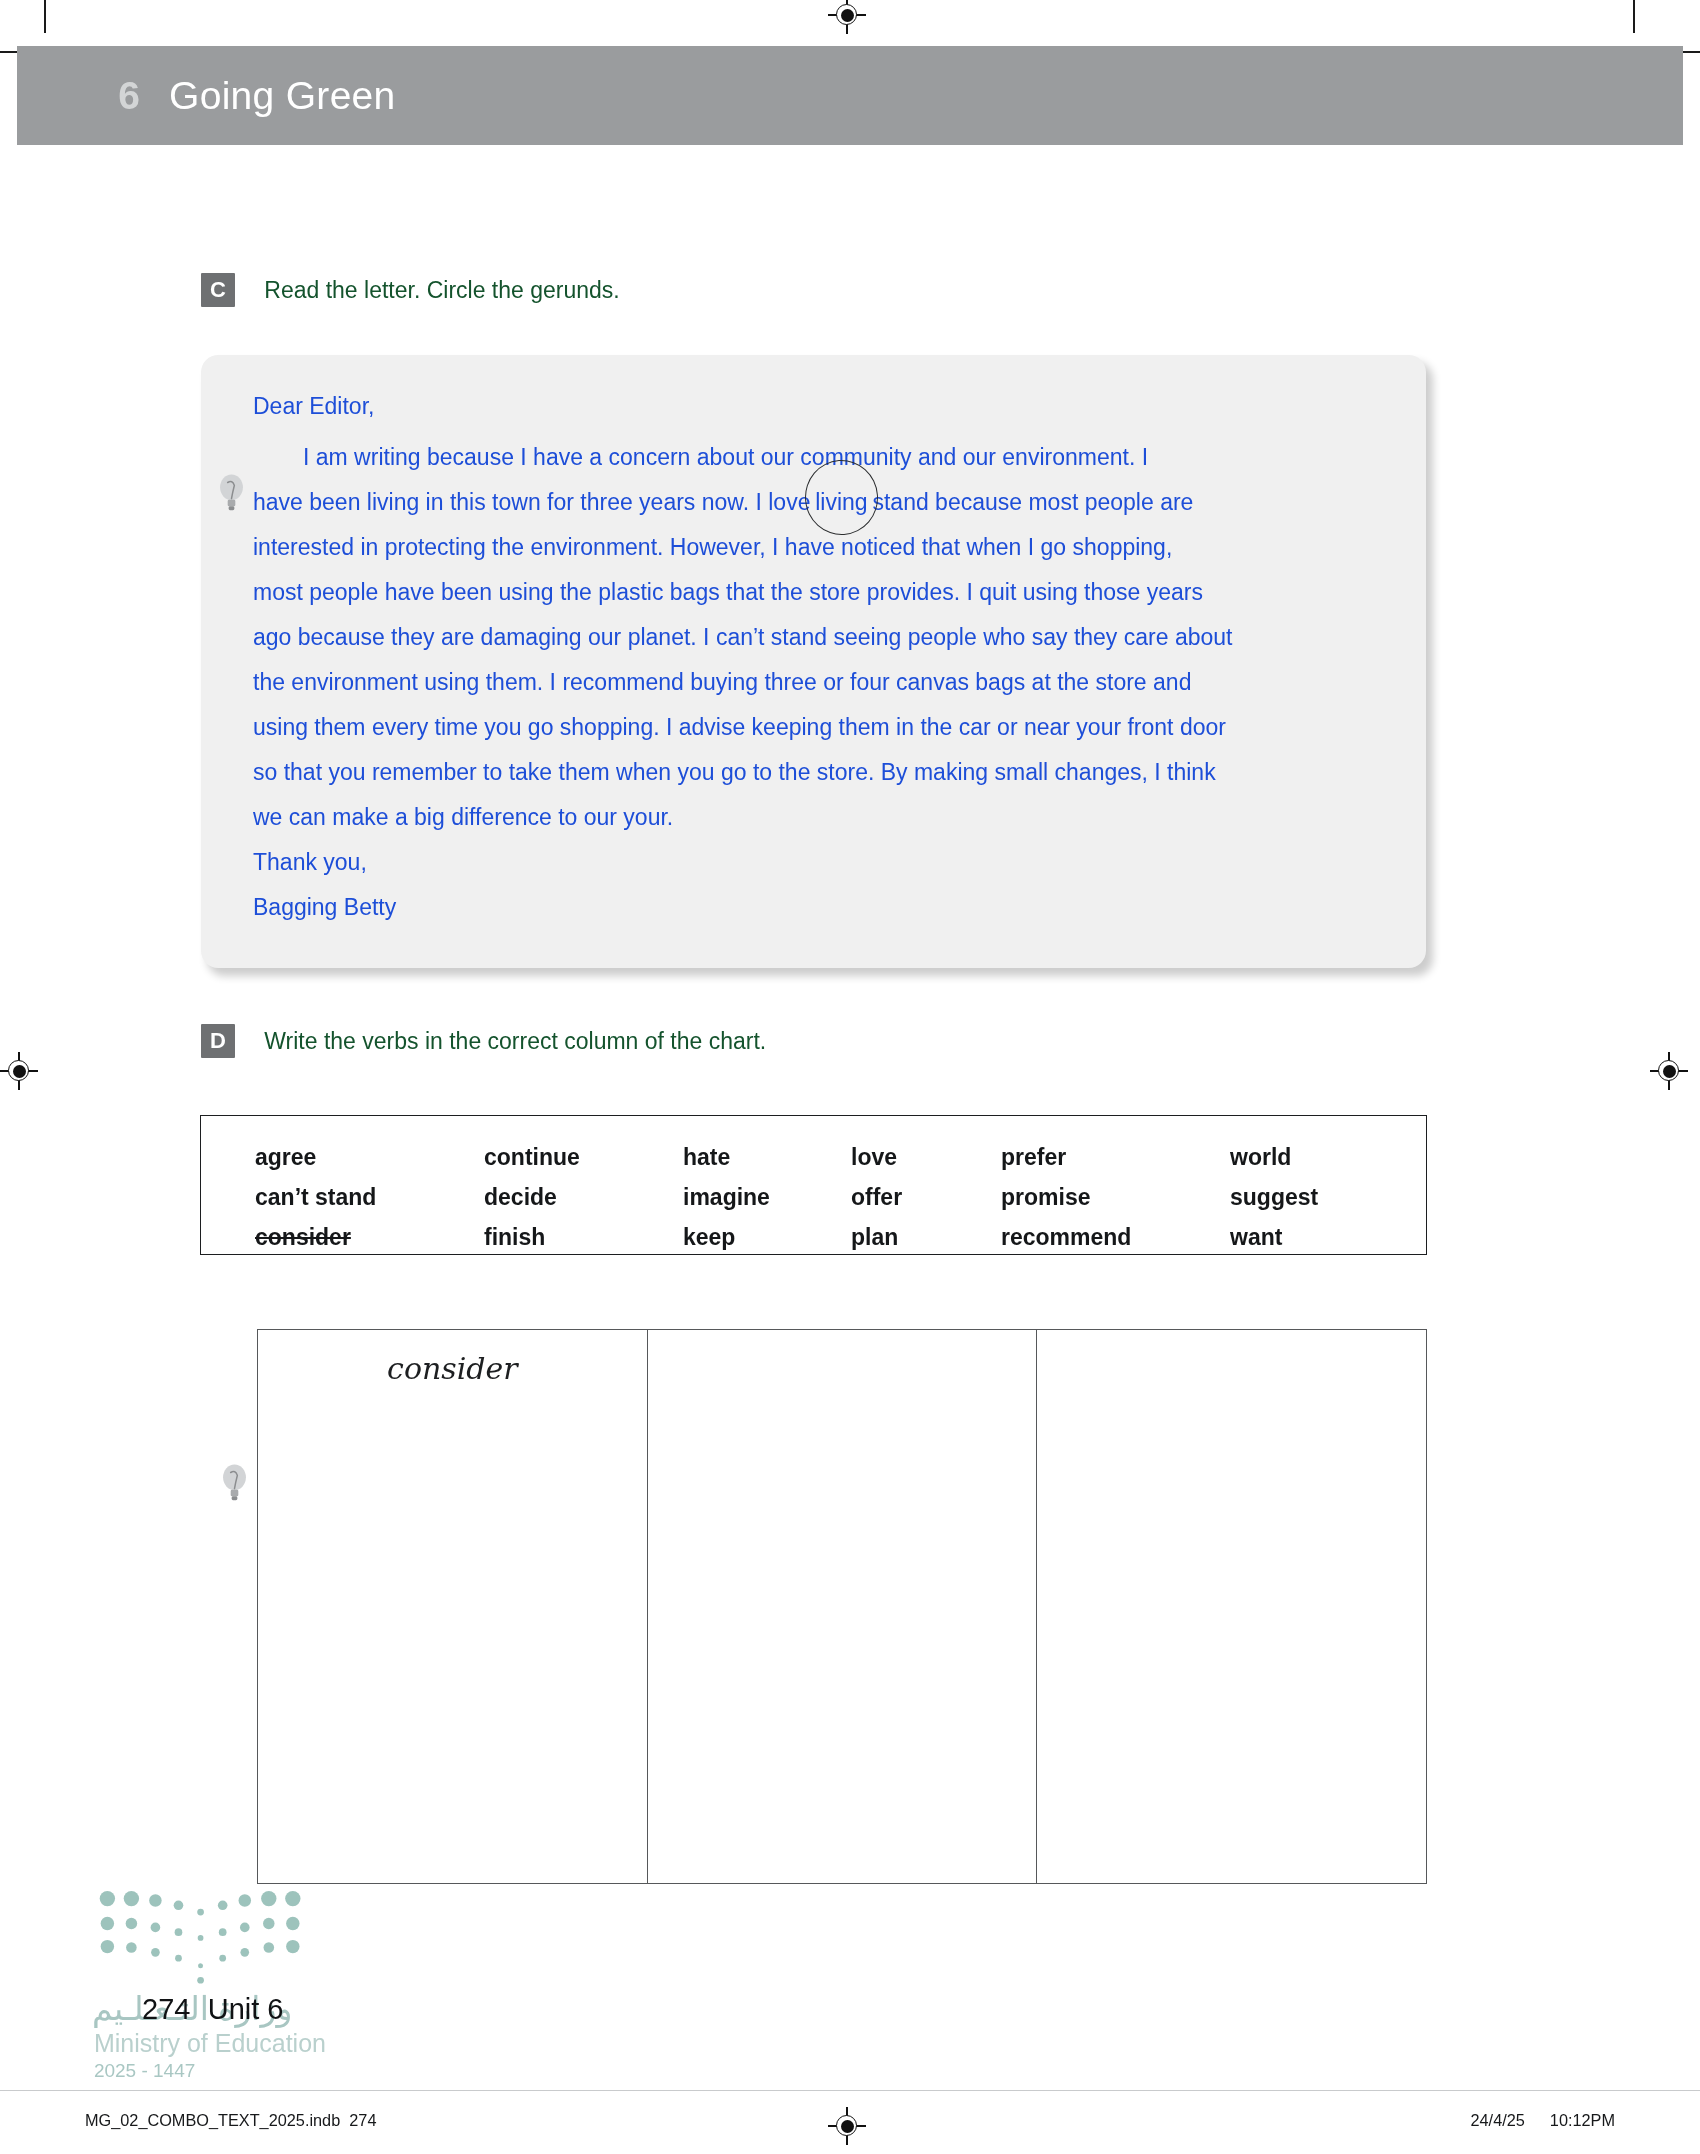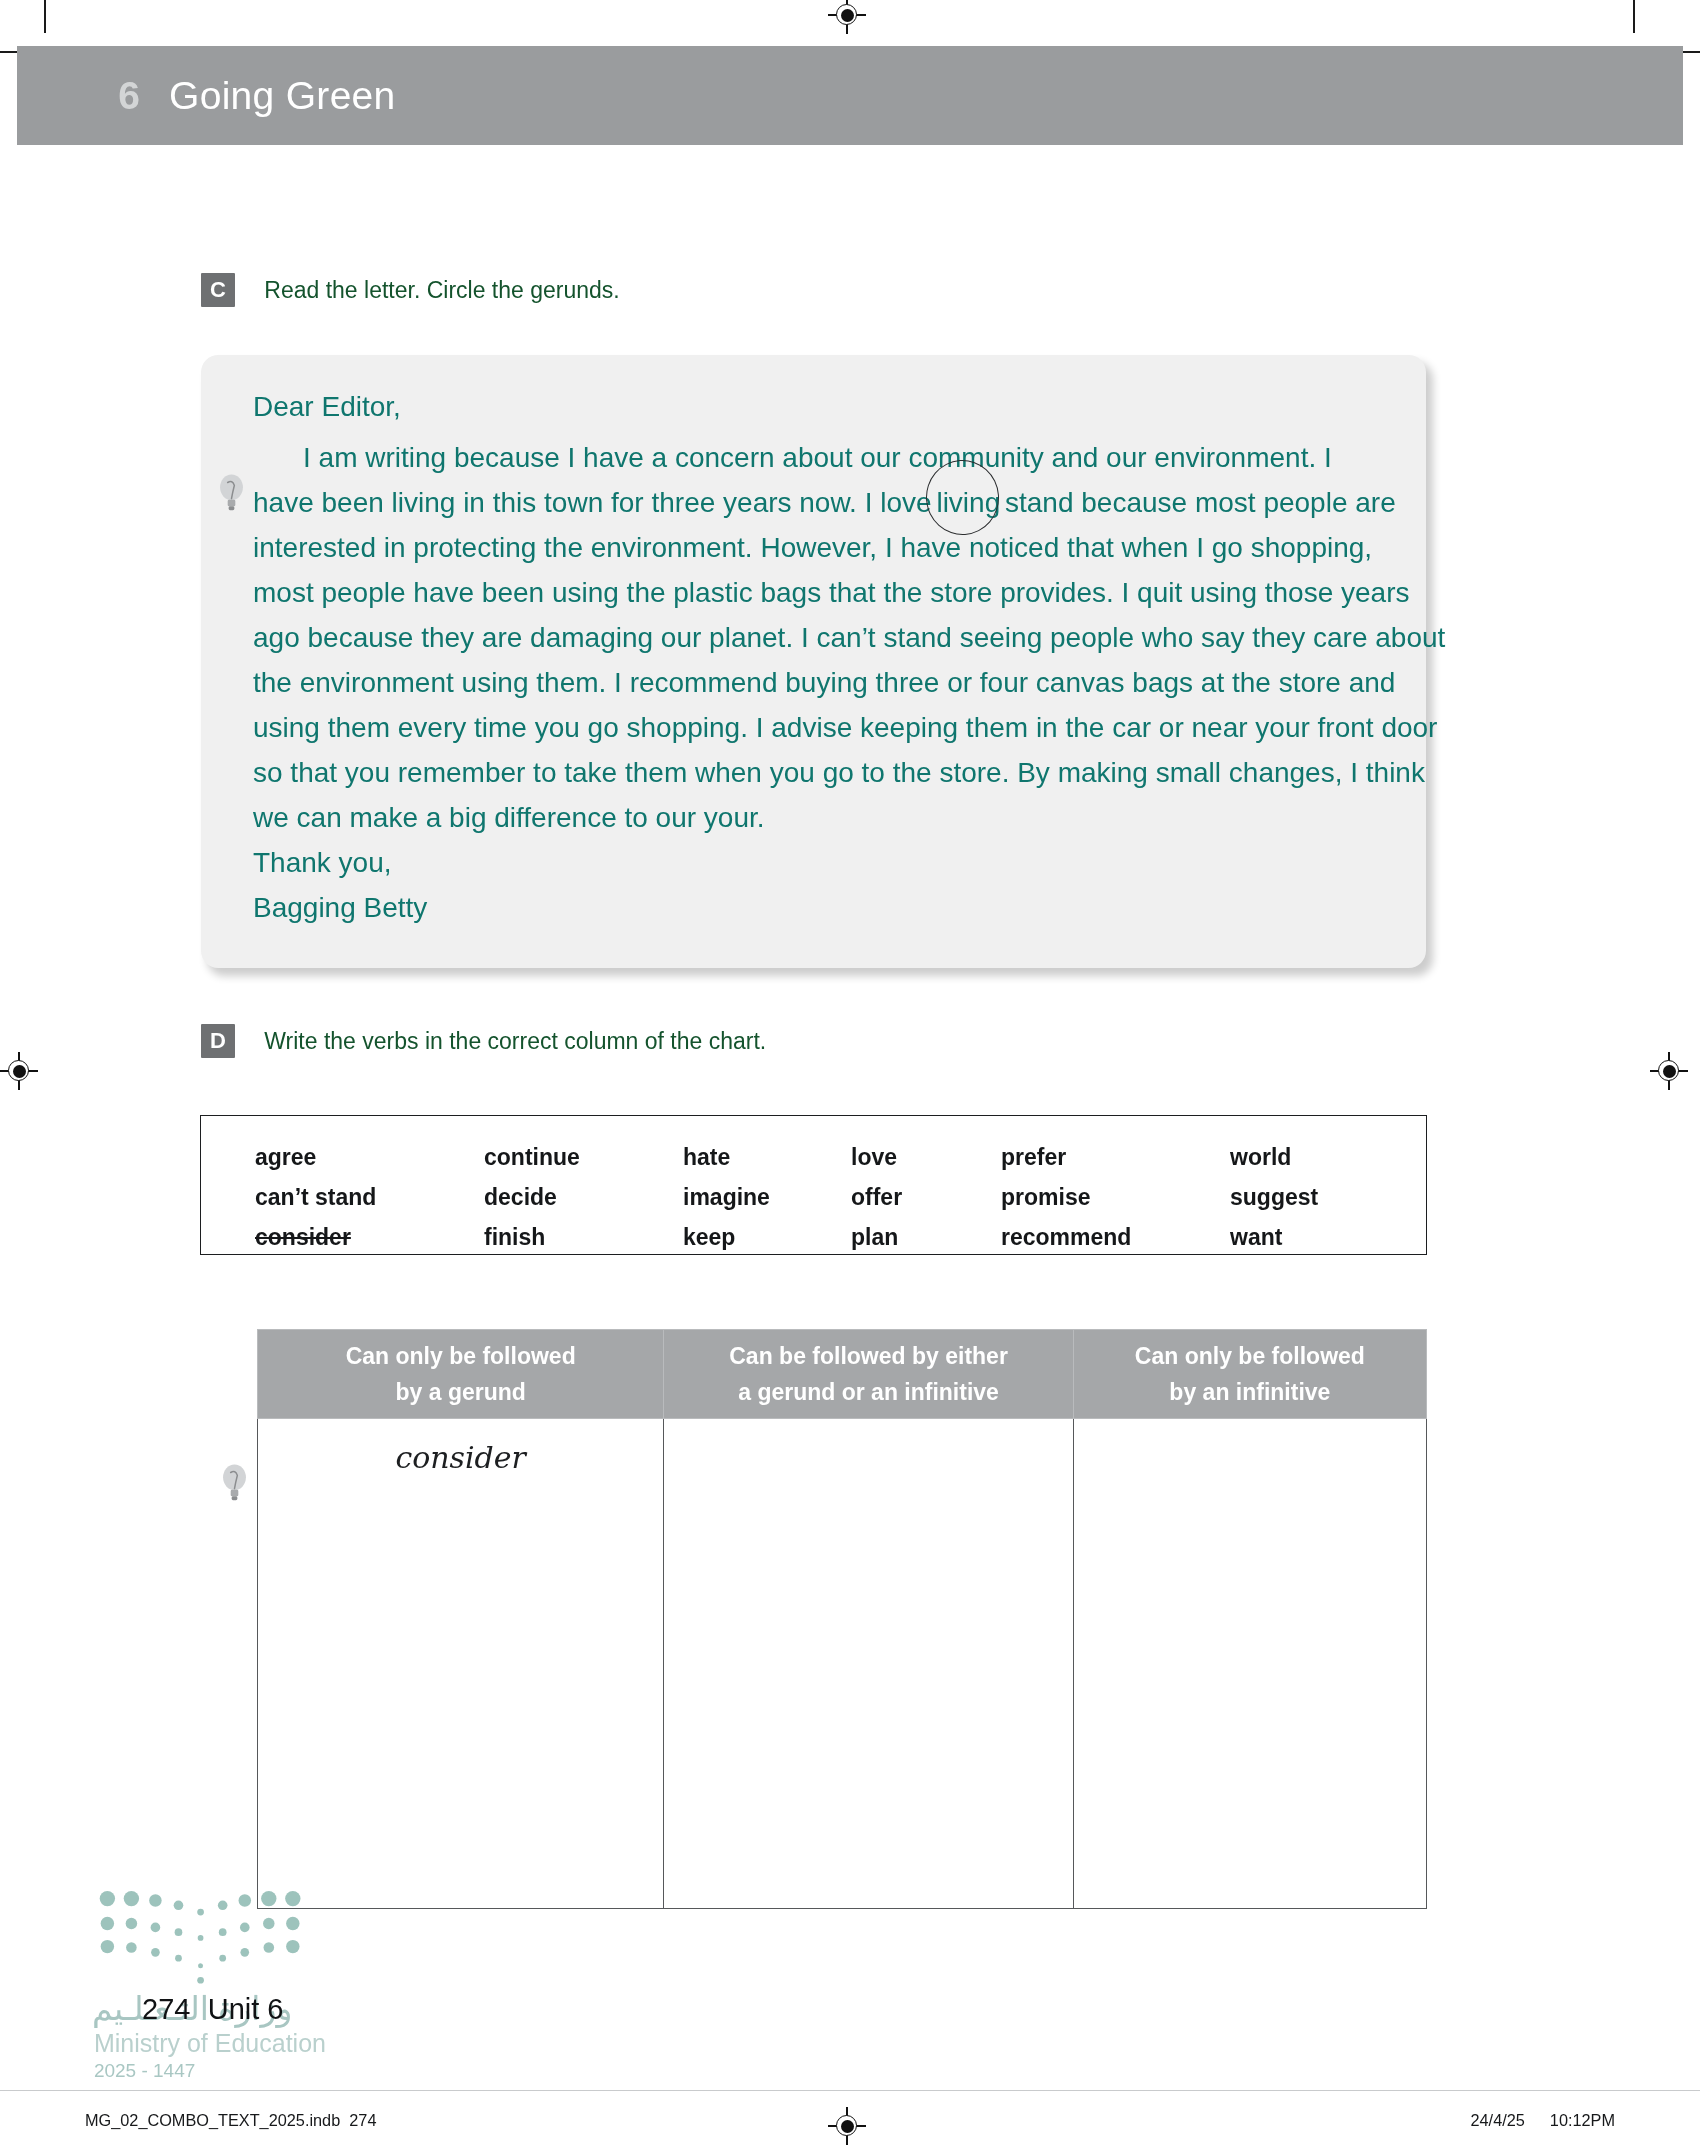--- a/index.html
+++ b/index.html
@@ -126,22 +126,22 @@
     top: 355px;
     width: 1225px;
     height: 613px;
     background: #f0f0f0;
     border-radius: 17.3px;
     box-shadow: 6.7px 7.7px 8.6px rgba(0,0,0,0.20);
     box-sizing: border-box;
     padding: 29px 52px 19px 52px;
   }
   .letter-line {
-    font-size: 28px;
-    color: #0f766e;
+    font-size: 23px;
+    color: #1d4ed8;
     line-height: 45px;
     white-space: nowrap;
   }
   .letter-gap { height: 5.8px; }
   .indent { display: inline-block; width: 50px; }
   .circled {
     position: relative;
     display: inline-block;
     padding: 0 4.8px;
   }
@@ -404,34 +404,20 @@
         <td>plan</td>
         <td>recommend</td>
         <td>want</td>
       </tr>
     </tbody>
       </table>
   </div>
 
   <table id="gerund-chart">
     <tbody>
-        <tr>
-      <th style="width:390px">
-        <div>Can only be followed</div>
-        <div>by a gerund</div>
-      </th>
-      <th style="width:393px">
-        <div>Can be followed by either</div>
-        <div>a gerund or an infinitive</div>
-      </th>
-      <th>
-        <div>Can only be followed</div>
-        <div>by an infinitive</div>
-      </th>
-    </tr>
     <tr>
       <td>
         <span class="answer-hand">consider</span>
       </td>
       <td>
         <span class="answer-hand"></span>
       </td>
       <td>
         <span class="answer-hand"></span>
       </td>

